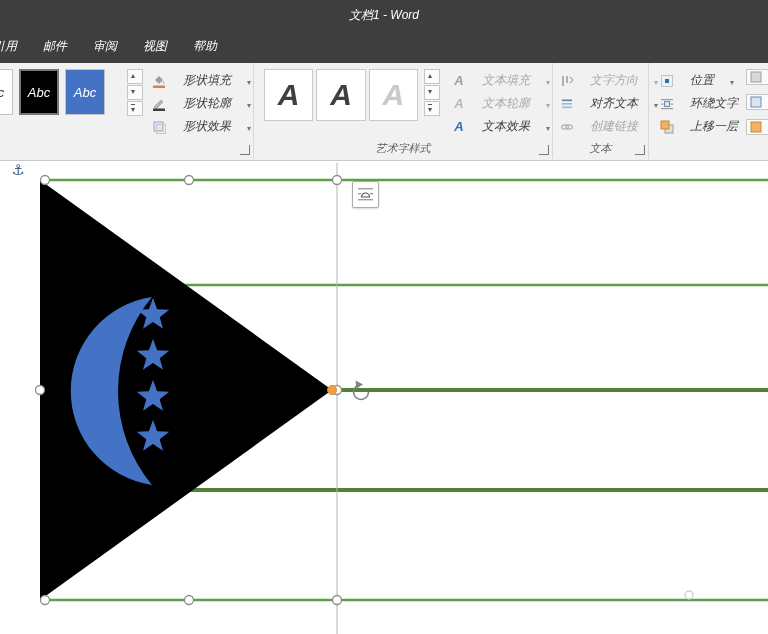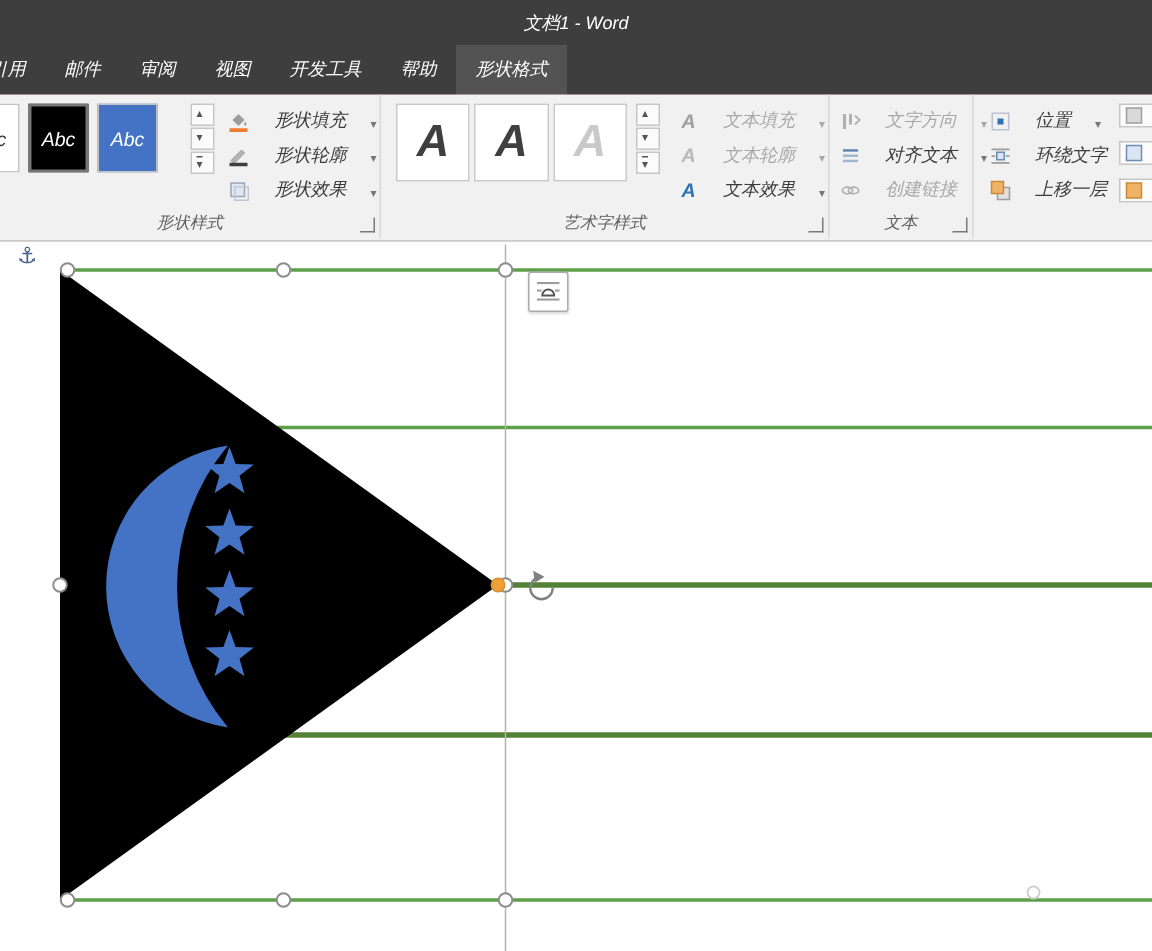--- a/index.html
+++ b/index.html
@@ -84,27 +84,21 @@
     <div class="tab">
         <span>邮件</span>
       </div>
     <div class="tab">
         <span>审阅</span>
       </div>
     <div class="tab">
         <span>视图</span>
       </div>
     <div class="tab">
-        <span>开发工具</span>
-      </div>
-    <div class="tab">
         <span>帮助</span>
-      </div>
-    <div class="tab active">
-        <span>形状格式</span>
       </div>
   </div>
 
   <div class="ribbon">
 
     <div class="grp" style="left:0;width:254px;">
       <div class="rowtop">
         <div class="gallery">
           <div class="preset cut">
               <span>Abc</span>
@@ -148,21 +142,20 @@
               <svg width="14" height="14" viewBox="0 0 14 14">
                   <rect x="2" y="2" width="9" height="9" fill="#dfe6ef" stroke="#9aa7b8" stroke-width="1"></rect>
                   <rect x="4.5" y="4.5" width="9" height="9" fill="none" stroke="#c0c8d4" stroke-width="1"></rect>
                 </svg>
             </span>
             <span>形状效果</span>
               <span class="caret"></span>
           </div>
         </div>
       </div>
-      <div class="grp-label">形状样式</div>
       <div class="launcher"></div>
     </div>
 
     <div class="grp" style="left:254px;width:299px;">
       <div class="rowtop" style="padding-left:10px;">
         <div class="wa a1">
             <span>A</span>
           </div>
         <div class="wa a2">
             <span>A</span>

